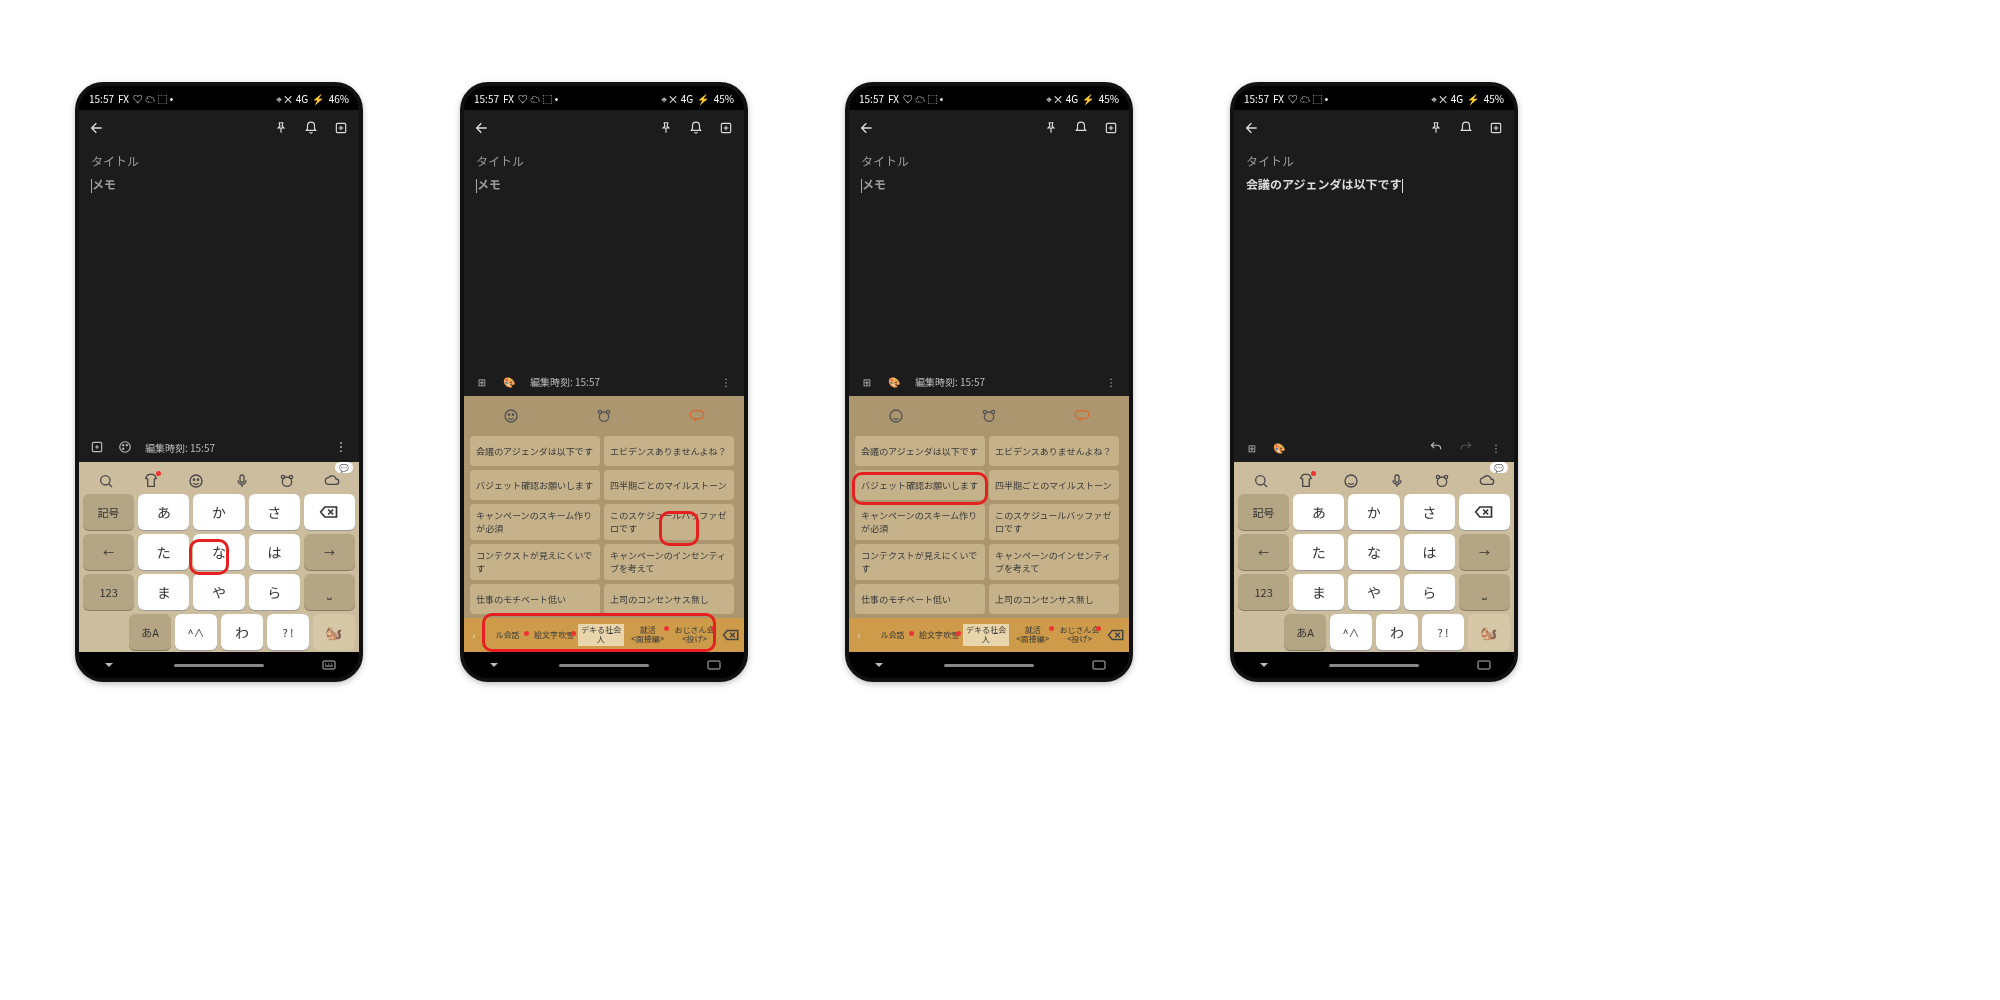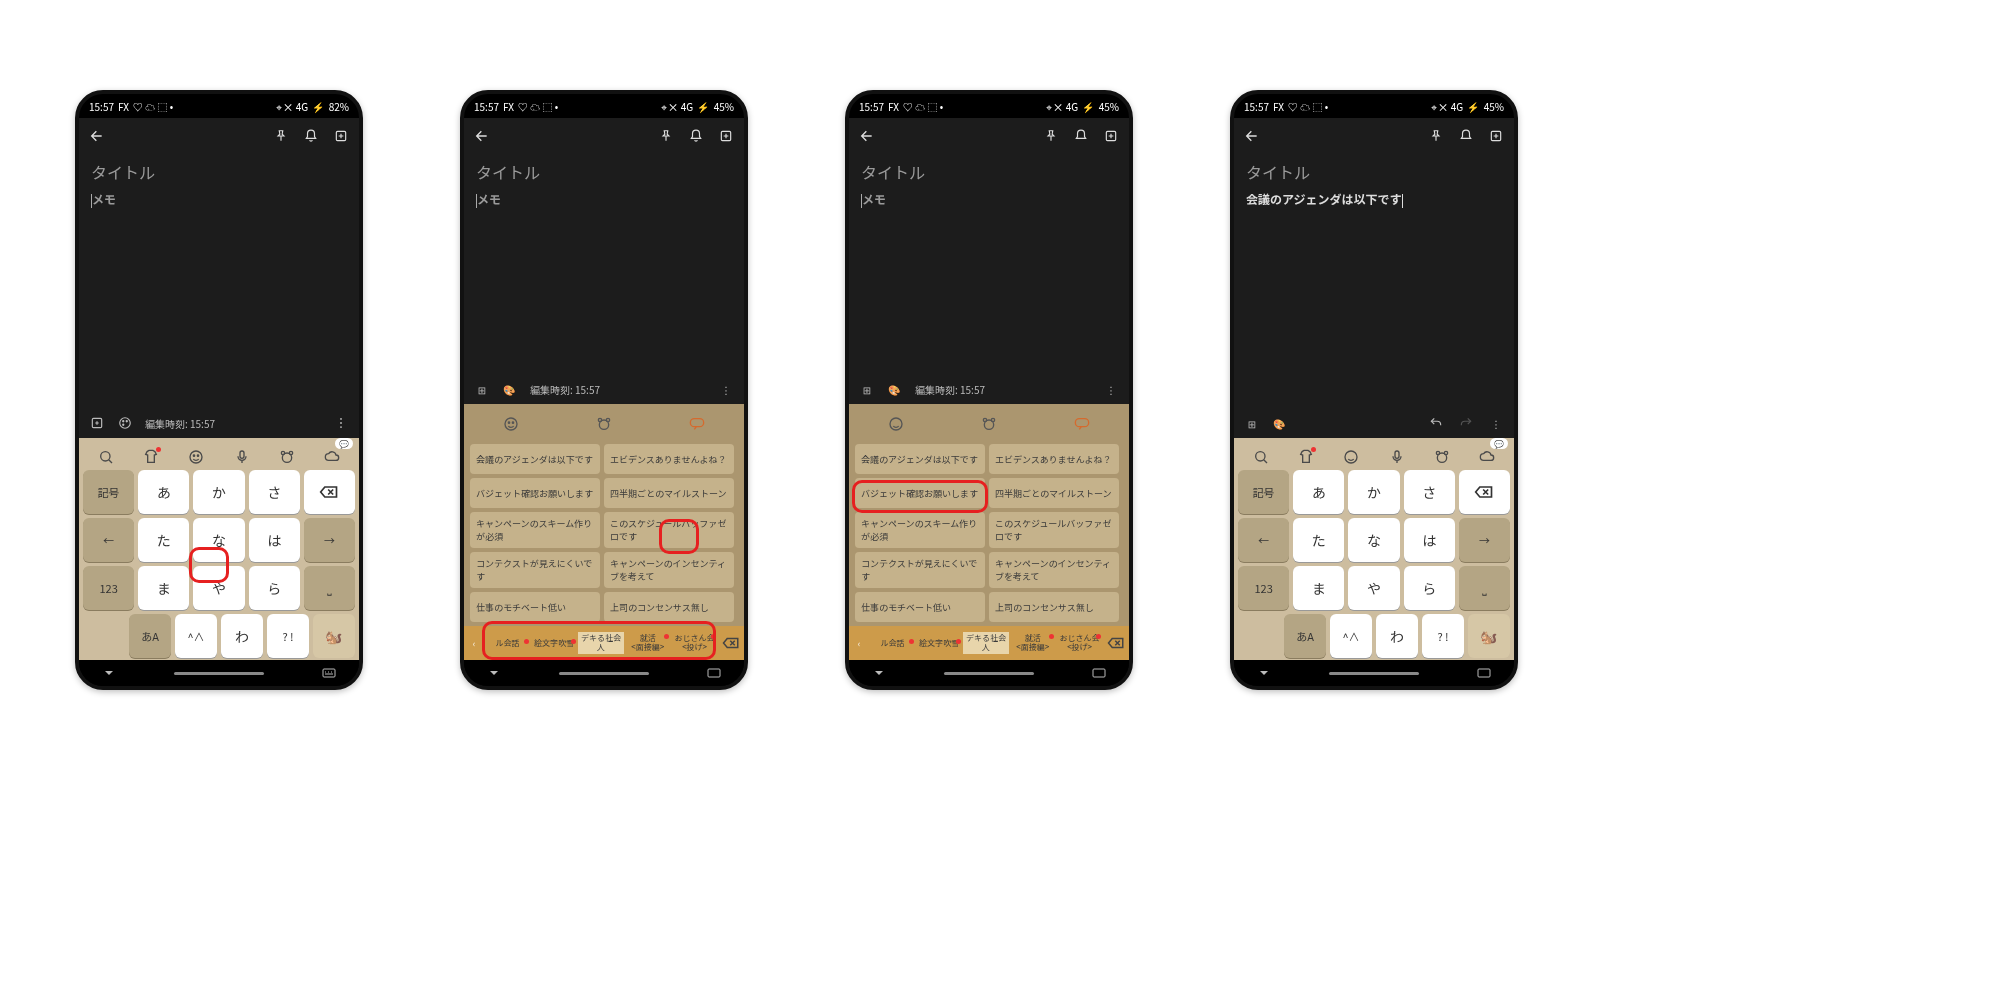--- a/index.html
+++ b/index.html
@@ -1,35 +1,35 @@
 <!DOCTYPE html>
 <html><head>
 <meta charset="utf-8">
 <style>
   html,body{margin:0;padding:0;background:#fff;font-family:"Hiragino Sans","Noto Sans JP",sans-serif;}
   .stage{width:2000px;height:1000px;position:relative;}
-  .phone{position:absolute;top:90px;width:280px;height:592px;border-radius:28px;background:#000;border:4px solid #111;box-shadow:0 2px 6px rgba(0,0,0,.25);overflow:hidden;}
+  .phone{position:absolute;top:82px;width:280px;height:592px;border-radius:28px;background:#000;border:4px solid #111;box-shadow:0 2px 6px rgba(0,0,0,.25);overflow:hidden;}
   .status{height:24px;display:flex;align-items:center;justify-content:space-between;color:#fff;font-size:10px;padding:0 10px;}
   .status .left,.status .right{display:flex;gap:4px;align-items:center;}
   .topbar{height:36px;display:flex;align-items:center;justify-content:space-between;padding:0 10px;color:#e0e0e0;}
   .topbar .icons{display:flex;gap:14px;align-items:center;}
   .topbar svg,.status svg{stroke:#ddd;}
   .content{padding:6px 12px;color:#888;}
-  .title{color:#9a9a9a;font-size:16px;margin-bottom:6px;}
+  .title{color:#9a9a9a;font-size:12px;margin-bottom:6px;}
   .body{color:#9a9a9a;font-size:12px;font-weight:bold;}
   .body .cursor{display:inline-block;width:1px;height:14px;background:#aaa;vertical-align:middle;}
   .filler{flex:1;}
   .editbar{height:30px;display:flex;align-items:center;justify-content:space-between;padding:0 10px;color:#bbb;font-size:10px;}
   .editbar .l{display:flex;gap:12px;align-items:center;}
   .kbA{background:#cdbd9f;padding:6px 4px 2px 4px;}
   .kbA .row{display:flex;gap:4px;margin-bottom:4px;}
   .kbA .row:last-child{margin-bottom:0;}
   .kbA .icons{display:flex;justify-content:space-around;align-items:center;height:26px;position:relative;}
   .kbA .icons .bubble{position:absolute;right:2px;top:-6px;background:#fff;border-radius:9px;padding:0 4px;font-size:8px;color:#333;}
-  .key{flex:1;height:44px;border-radius:6px;display:flex;align-items:center;justify-content:center;font-size:14px;color:#333;}
+  .key{flex:1;height:36px;border-radius:6px;display:flex;align-items:center;justify-content:center;font-size:14px;color:#333;}
   .key.wht{background:#fff;box-shadow:0 1px 0 #999;}
   .key.gry{background:#b4a584;box-shadow:0 1px 0 #8a7c5f;color:#333;font-size:11px;}
   .key.img{background:#d6c7a6;}
   .accent{color:#d56a2e;margin-left:46px;}
   .dot{position:absolute;width:5px;height:5px;background:#e33;border-radius:50%;}
   
   .kbB{background:#ab966f;padding:4px 0 0 0;}
   .kbB .tabs{display:flex;height:32px;align-items:center;justify-content:space-around;}
   .kbB .grid{display:flex;flex-wrap:wrap;gap:4px;padding:4px 6px;}
   .kbB .cell{width:calc(50% - 4px);background:#c5b28b;border-radius:4px;font-size:9px;color:#3a3a3a;padding:5px 6px;box-sizing:border-box;min-height:30px;display:flex;align-items:center;}
@@ -56,21 +56,21 @@
   <div class="status">
     <div class="left">
             <span>15:57</span>
             <span>FX</span>
             <span>♡ ☁ ⬚ •</span>
           </div>
     <div class="right">
             <span>⌖ ✕</span>
             <span>4G</span>
             <span>⚡</span>
-            <span>82%</span>
+            <span>46%</span>
           </div>
   </div>
   <div class="scrndark">
     <div class="topbar">
       <span class="ic">
               <svg width="16" height="16" viewBox="0 0 24 24" fill="none" stroke="#ddd" stroke-width="2">
                 <path d="M19 12H5m6-7l-7 7 7 7"></path>
               </svg>
             </span>
       <div class="icons">

